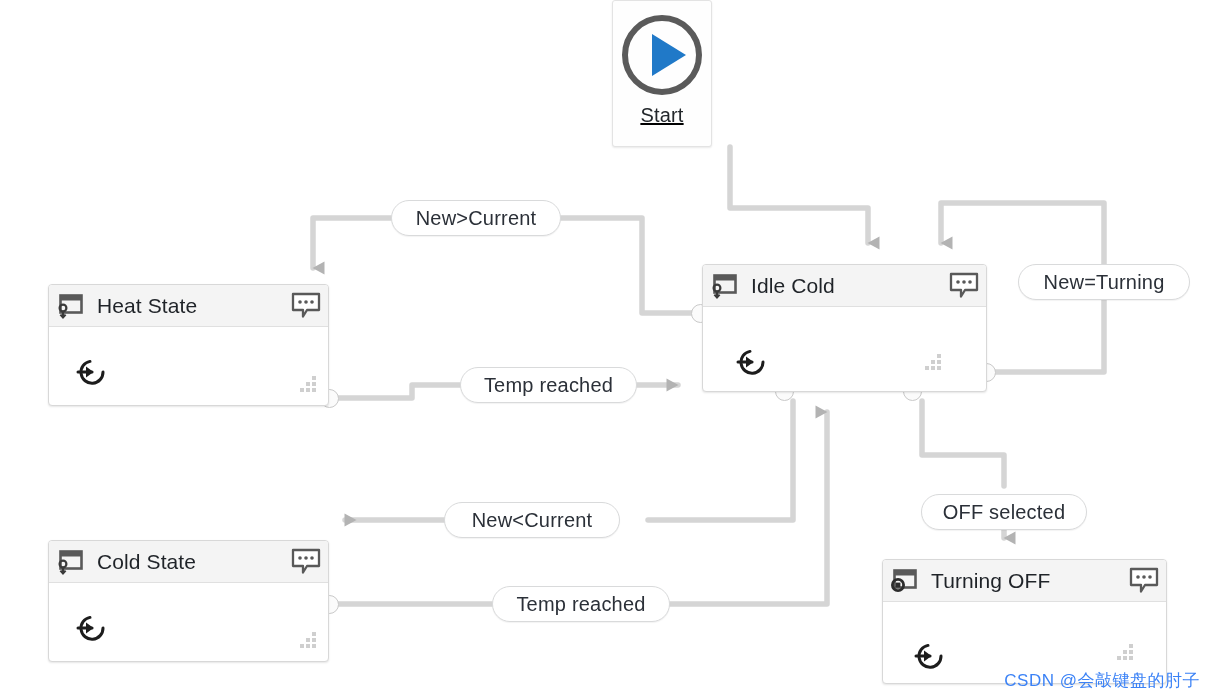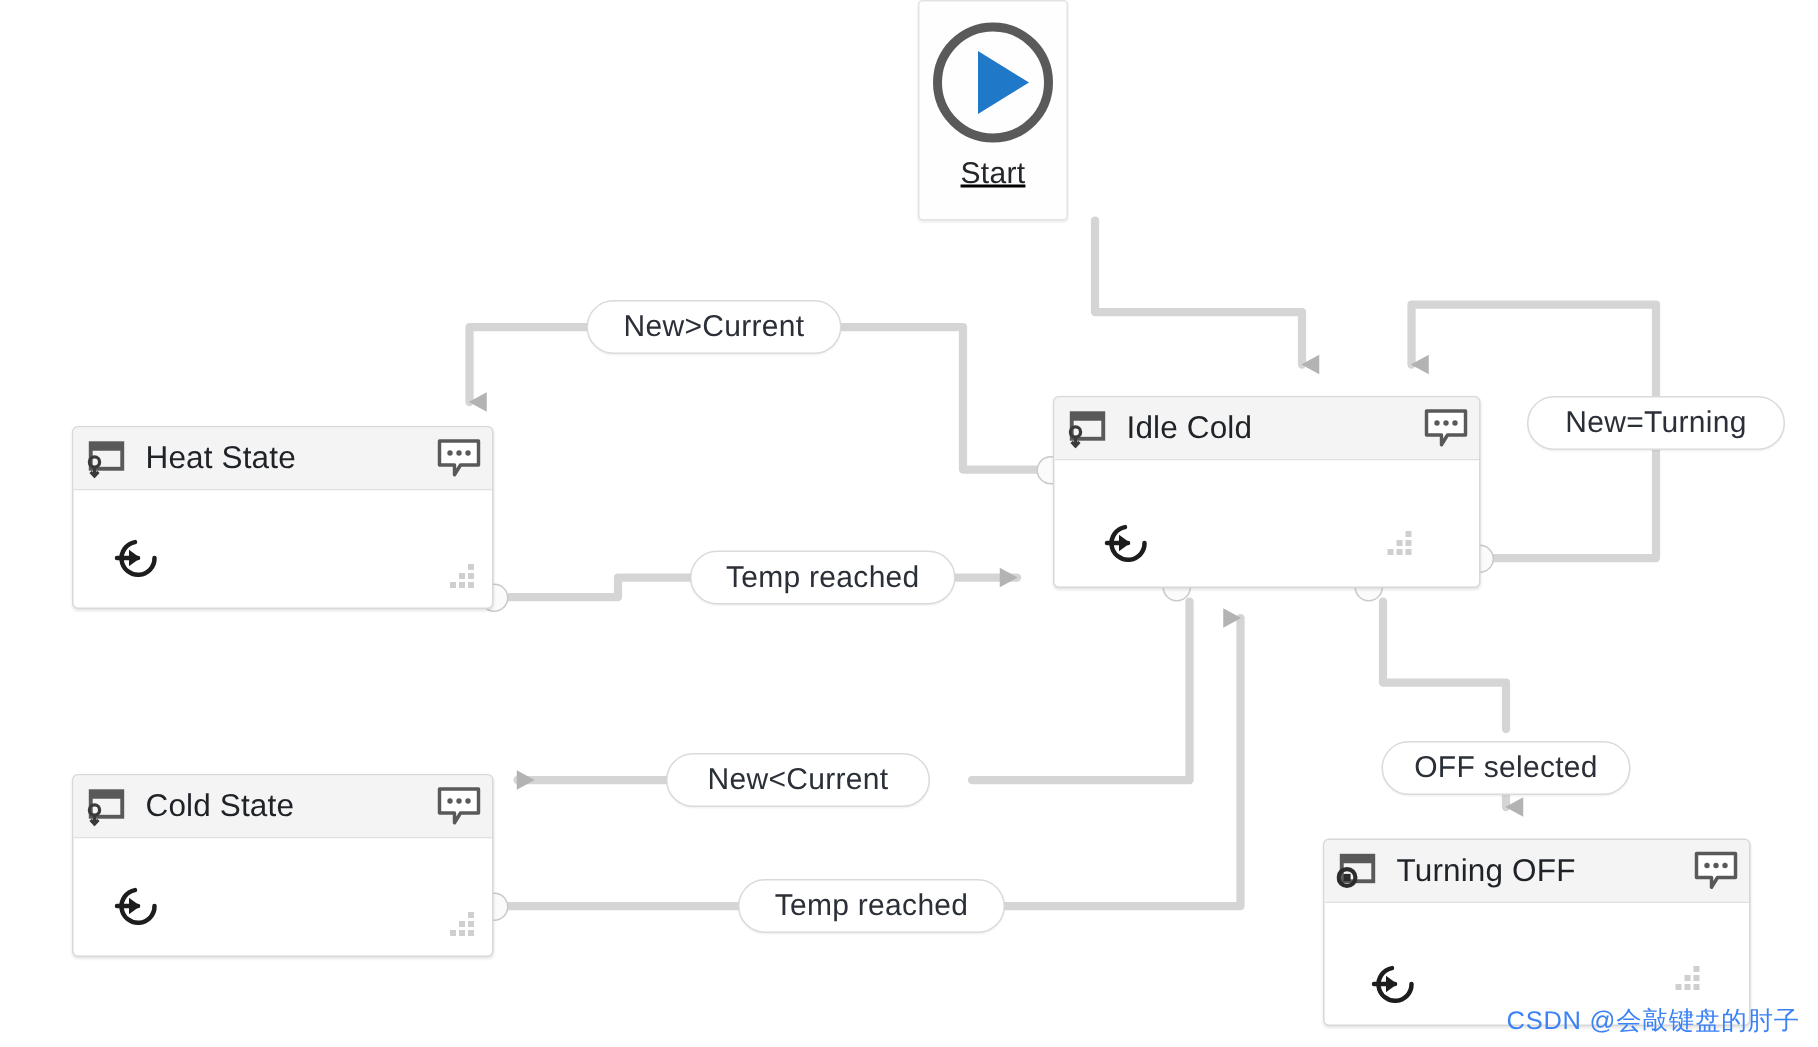--- a/index.html
+++ b/index.html
@@ -291,21 +291,21 @@
               <rect x="13" y="7" width="4" height="4"></rect>
             <rect x="1" y="13" width="4" height="4"></rect>
               <rect x="7" y="13" width="4" height="4"></rect>
             <rect x="13" y="13" width="4" height="4"></rect>
           </g>
         </svg>
       </span>
     </div>
   </div>
 
-  <div class="state-box" style="left:48px; top:516px; width:281px; height:122px;">
+  <div class="state-box" style="left:48px; top:540px; width:281px; height:122px;">
     <div class="state-title">
       <span class="state-icon">
         <svg width="28" height="26" viewBox="0 0 28 26" xmlns="http://www.w3.org/2000/svg">
           <rect x="3.5" y="2.5" width="21" height="17" fill="none" stroke="#595959" stroke-width="2.6"></rect>
           <rect x="3.5" y="2.5" width="21" height="5" fill="#595959"></rect>
           <circle cx="6" cy="15" r="3.4" fill="none" stroke="#3a3a3a" stroke-width="2.2"></circle>
           <path d="M6,18.4 L6,24 M3.4,21.6 L6,24.4 L8.6,21.6" fill="none" stroke="#3a3a3a" stroke-width="2.1"></path>
         </svg>
       </span>
       <span class="state-name">Cold State</span>

